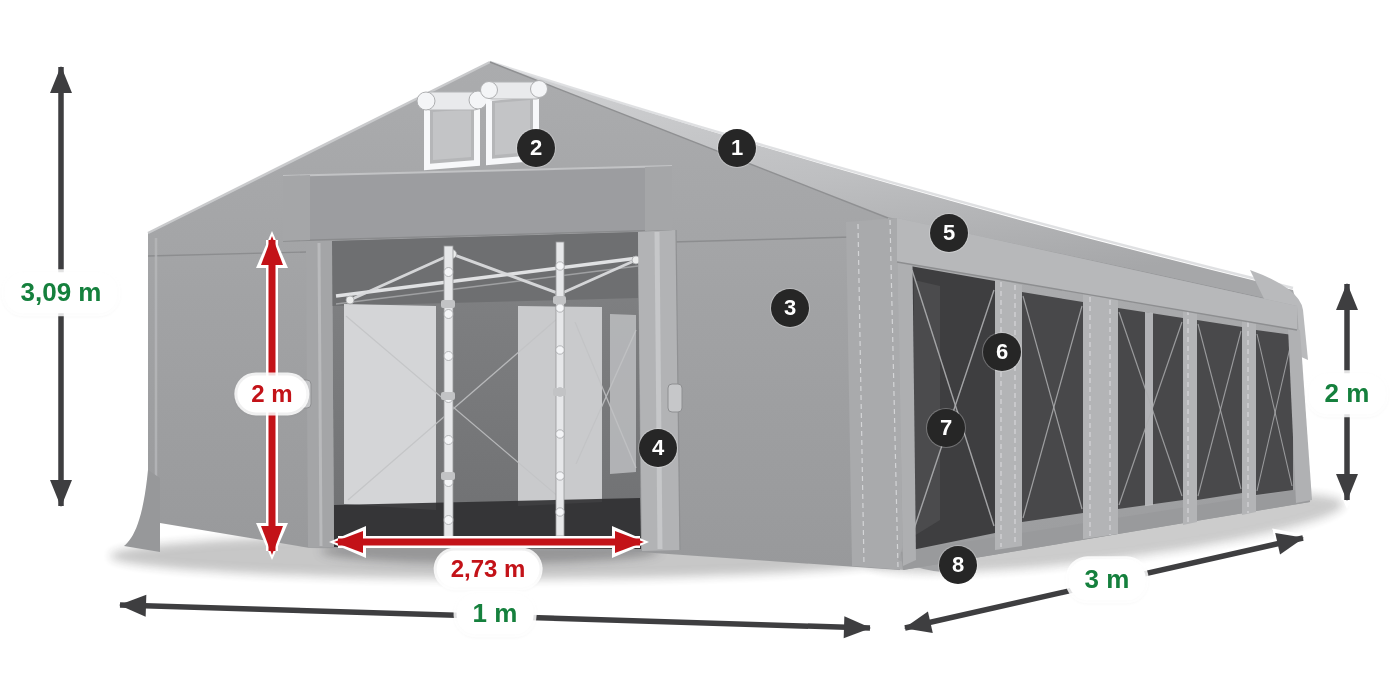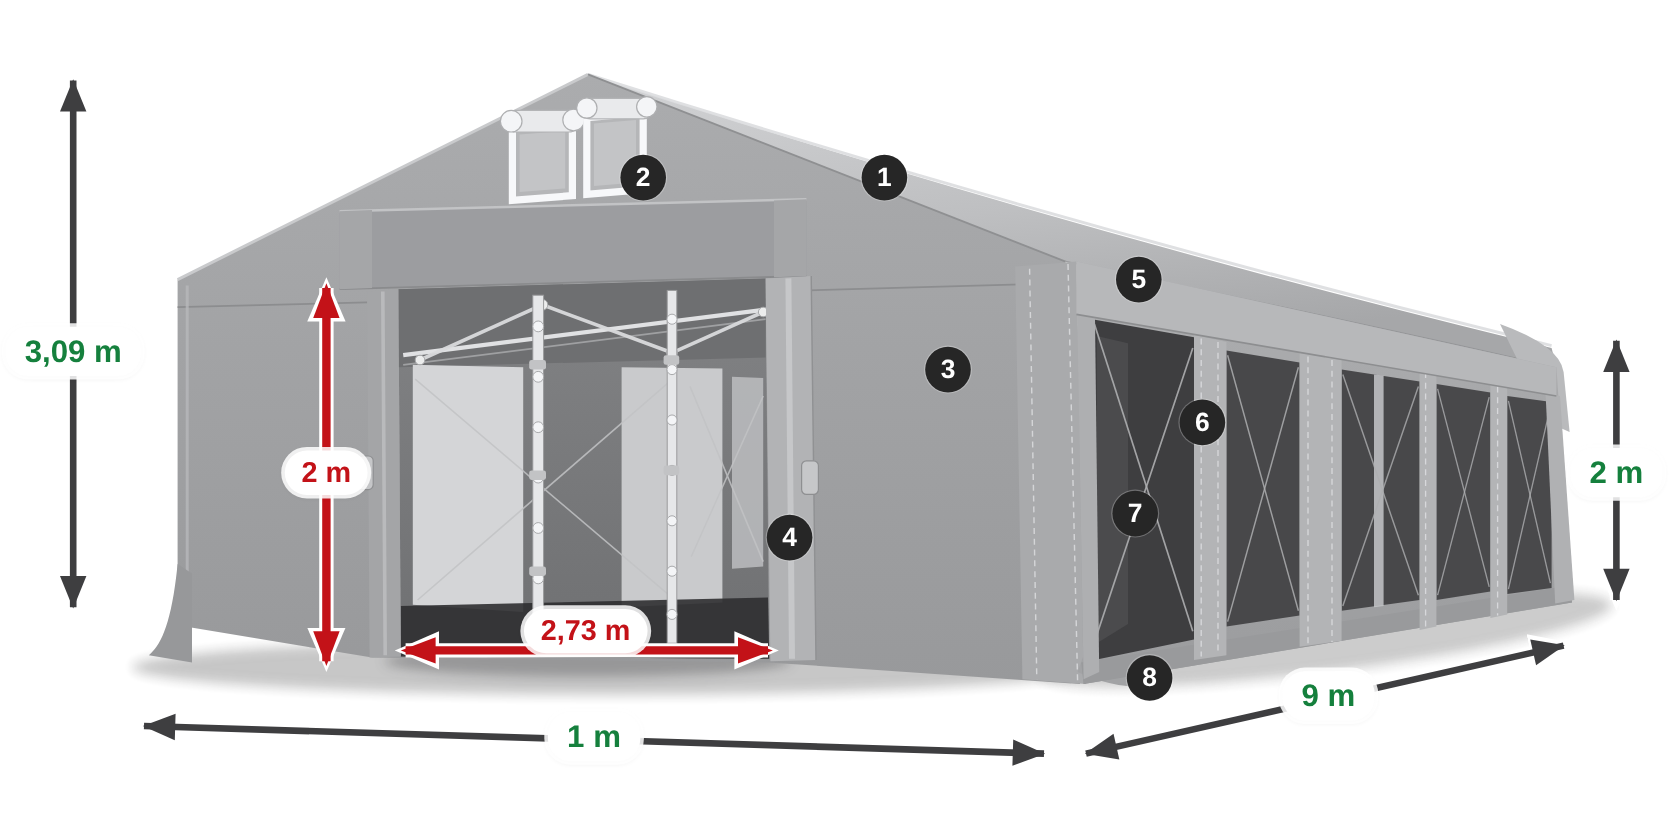--- a/index.html
+++ b/index.html
@@ -257,18 +257,18 @@
 <div class="badge" style="left:517px;top:129px">2</div>
 <div class="badge" style="left:771px;top:289px">3</div>
 <div class="badge" style="left:639px;top:429px">4</div>
 <div class="badge" style="left:930px;top:214px">5</div>
 <div class="badge" style="left:983px;top:333px">6</div>
 <div class="badge" style="left:927px;top:409px">7</div>
 <div class="badge" style="left:939px;top:546px">8</div>
 
 <div class="pill" style="left:61px;top:293px">3,09 m</div>
 <div class="pill red" style="left:272px;top:394px">2 m</div>
-<div class="pill red" style="left:488px;top:526px">2,73 m</div>
+<div class="pill red" style="left:488px;top:569px">2,73 m</div>
 <div class="pill" style="left:495px;top:614px">1 m</div>
-<div class="pill" style="left:1107px;top:580px">9 m</div>
+<div class="pill" style="left:1107px;top:580px">3 m</div>
 <div class="pill" style="left:1347px;top:394px">2 m</div>
 
 </div>
 
 </body></html>

